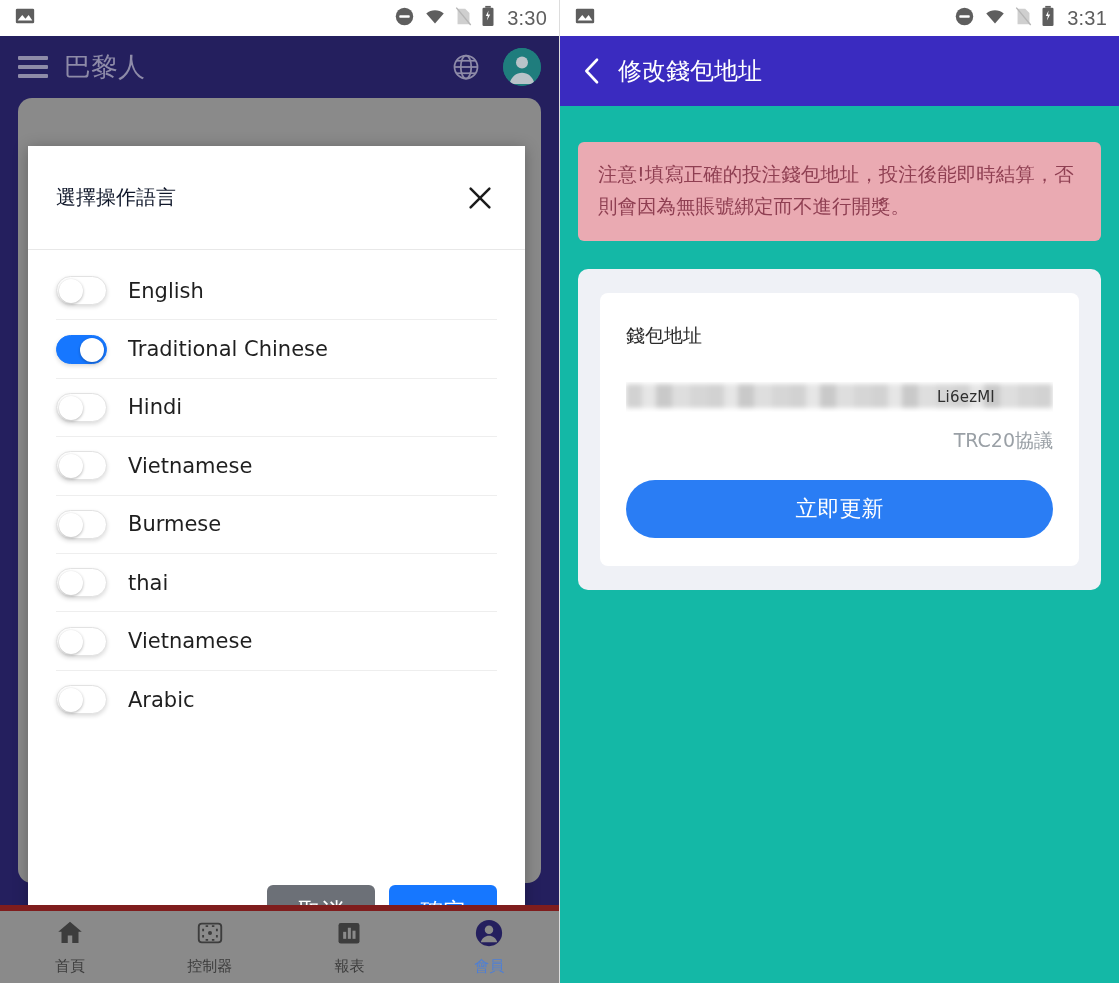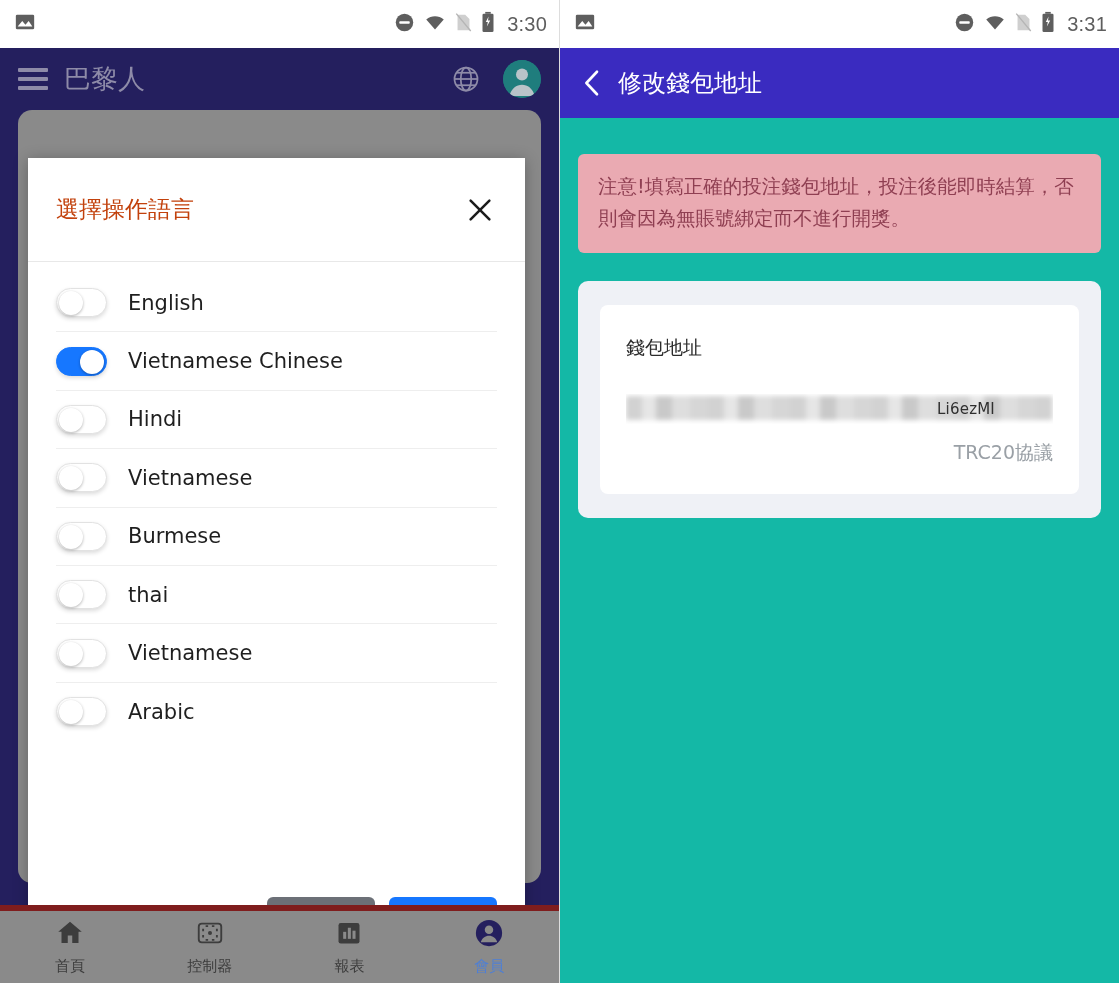--- a/index.html
+++ b/index.html
@@ -6,21 +6,21 @@
   html, body {
     width: 1119px; height: 983px;
     background: #ffffff;
     font-family: "Liberation Sans", "DejaVu Sans", sans-serif;
     overflow: hidden;
   }
   .screens { display: flex; width: 1119px; height: 983px; }
 
   
   .statusbar {
-    height: 48px; background: #ffffff;
+    height: 36px; background: #ffffff;
     display: flex; align-items: center;
     padding: 0 12px 0 14px;
     flex: 0 0 auto;
   }
   .statusbar .sb-left { display: flex; align-items: center; gap: 8px; }
   .statusbar .sb-right { margin-left: auto; display: flex; align-items: center; gap: 9px; }
   .sb-time {
     font-size: 20px; color: #5e5e5e; font-weight: 500;
     letter-spacing: .2px; margin-left: 3px;
   }
@@ -76,21 +76,21 @@
     display: flex; flex-direction: column;
     box-shadow: 0 2px 14px rgba(0,0,0,.28);
   }
   .modal-head {
     height: 104px; flex: 0 0 104px;
     display: flex; align-items: center;
     padding: 0 28px 0 28px;
     border-bottom: 1px solid #e8e8e8;
   }
   .modal-title {
-    font-size: 23px; color: #c2410c;
+    font-size: 20px; color: #0f172a;
     font-family: "DejaVu Sans", sans-serif; font-weight: 400;
   }
   .modal-close {
     margin-left: auto; width: 34px; height: 34px;
     display: flex; align-items: center; justify-content: center;
     cursor: pointer;
   }
   .lang-list { flex: 1 1 auto; padding: 12px 0 0 0; overflow: hidden; }
   .lang-row {
     height: 58.4px; display: flex; align-items: center;
@@ -314,21 +314,21 @@
           <div class="lang-row">
             <div class="toggle">
                 <div class="knob"></div>
               </div>
             <div class="lang-label">English</div>
           </div>
           <div class="lang-row">
             <div class="toggle on">
                 <div class="knob"></div>
               </div>
-            <div class="lang-label">Vietnamese Chinese</div>
+            <div class="lang-label">Traditional Chinese</div>
           </div>
           <div class="lang-row">
             <div class="toggle">
                 <div class="knob"></div>
               </div>
             <div class="lang-label">Hindi</div>
           </div>
           <div class="lang-row">
             <div class="toggle">
                 <div class="knob"></div>
@@ -472,19 +472,20 @@
         <div class="inner-card">
           <div class="field-label">錢包地址</div>
 
           <div class="addr-wrap">
             <div class="addr-redacted"></div>
             <div class="addr-visible">Li6ezMI</div>
           </div>
 
           <div class="proto">TRC20協議</div>
 
+          <button class="update-btn">立即更新</button>
         </div>
       </div>
 
     </div>
   </div>
 
 </div>
 
 </body></html>

